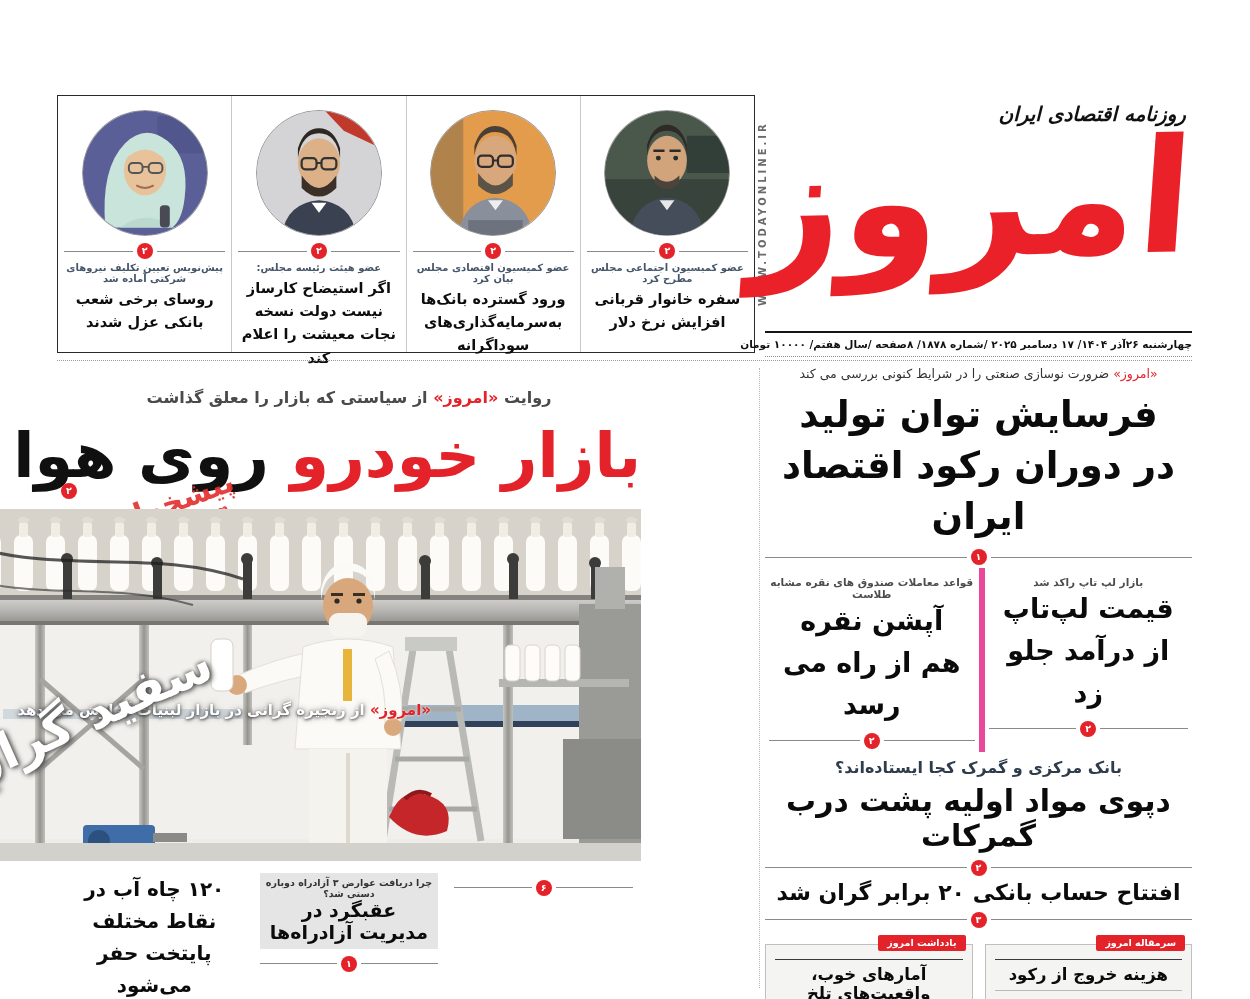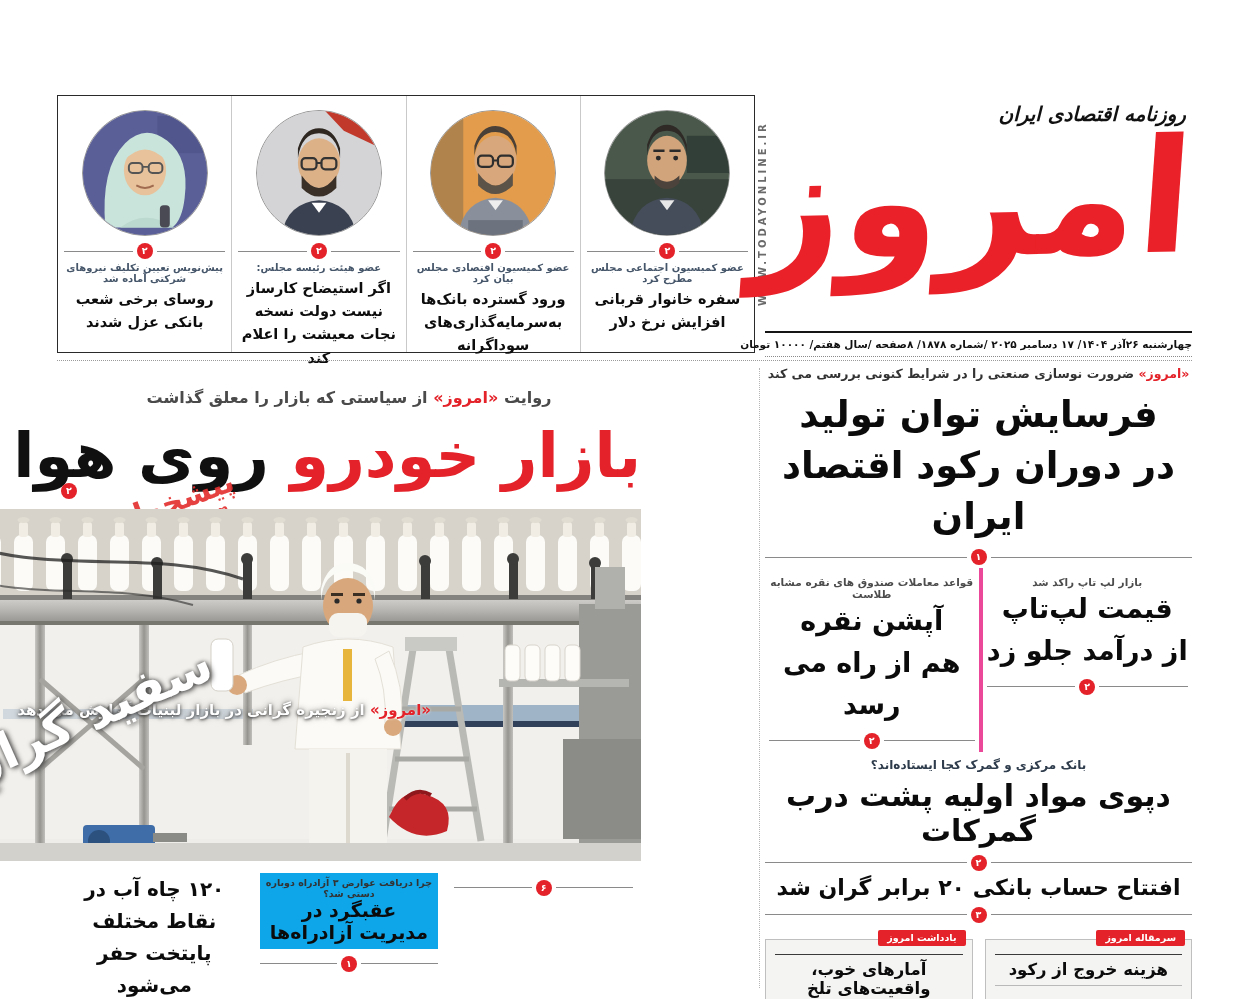--- a/index.html
+++ b/index.html
@@ -50,29 +50,29 @@
   .date-strip{
     position:absolute; left:765px; top:331px; width:427px;
     border-top:2px solid #151515; border-bottom:1px dotted #8a8a8a;
     font-size:10.5px; font-weight:bold; color:#111; text-align:center; padding:5px 0 6px;
     white-space:nowrap;
   }
   .top-divider{ position:absolute; left:57px; width:1135px; top:360px; border-top:1px dotted #9a9a9a; }
   .col-divider{ position:absolute; left:759px; top:368px; height:620px; border-left:1px dotted #b5b5b5; }
   
   .right-col{ position:absolute; left:765px; top:366px; width:427px; }
-  .lead-kicker{ text-align:center; font-size:12.5px; font-weight:bold; color:#333; }
+  .lead-kicker{ text-align:center; font-size:12.5px; font-weight:normal; color:#333; }
   .red{ color:#e32229; }
   .lead-headline{ text-align:center; font-size:37px; font-weight:bold; color:#0b0b0b; line-height:1.38; margin-top:8px; letter-spacing:-1px;}
   .pair-row{ display:flex; direction:rtl; margin-top:2px; }
   .pair-cell{ width:50%; padding:8px 4px 0; }
-  .pair-cell:first-child{ border-left:4px solid #ec4899; }
+  .pair-cell:first-child{ border-left:6px solid #ec4899; }
   .pair-kicker{ text-align:center; font-size:10.5px; font-weight:bold; color:#4c4c4c; }
   .pair-headline{ text-align:center; font-size:27px; font-weight:bold; color:#0b0b0b; line-height:1.55; margin-top:0; letter-spacing:-1px;}
-  .sec-kicker{ text-align:center; font-size:12px; font-weight:bold; color:#2e3c4c; margin-top:6px; }
+  .sec-kicker{ text-align:center; font-size:16px; font-weight:bold; color:#2e3c4c; margin-top:6px; }
   .sec-headline{ text-align:center; font-size:30px; font-weight:bold; color:#0b0b0b; margin-top:6px; letter-spacing:-1px;}
   .sec-headline2{ text-align:center; font-size:22px; font-weight:bold; color:#0b0b0b; margin-top:4px; letter-spacing:-1px;}
   .boxes-row{ display:flex; direction:rtl; gap:12px; margin-top:16px; }
   .op-box{
     position:relative; width:50%; background:#f4f4f2; border:1px solid #bfbfbf;
     padding:14px 9px 16px; min-height:136px;
   }
   .op-tab{
     position:absolute; top:-10px; right:6px; background:#e32229; color:#fff;
     font-size:9.5px; font-weight:bold; padding:2px 9px 3px; border-radius:2px;
@@ -107,21 +107,21 @@
   .photo-overlay{
     position:absolute; left:6px; top:236px; transform:rotate(-24deg); transform-origin:left top;
     font-size:50px; font-weight:bold; color:#fff; white-space:nowrap;
     text-shadow:2px 2px 5px rgba(70,70,70,.95), -1px -1px 4px rgba(70,70,70,.7);
   }
   .photo-badge{ position:absolute; left:5px; bottom:5px; box-shadow:0 0 0 2px #fff; }
   .bottom-row{ display:flex; direction:rtl; margin-top:6px; height:104px; }
   .bottom-cell{ flex:1; padding:6px 8px 0; display:flex; flex-direction:column; }
   .bottom-cell .grow{ flex:1; }
   .bh{ text-align:center; font-size:20px; font-weight:bold; color:#0b0b0b; line-height:1.6; letter-spacing:-0.5px;}
-  .blue-box{ background:#0ea5e9; padding:4px 6px 6px; }
+  .blue-box{ background:#e5e5e5; padding:4px 6px 6px; }
   .bb-kicker{ text-align:center; font-size:9.5px; font-weight:bold; color:#333; }
   .bb-headline{ text-align:center; font-size:19px; font-weight:bold; color:#0b0b0b; }
 </style>
 </head>
 <body>
 
 <div id="page">
 
   <div class="photos-strip">
 

